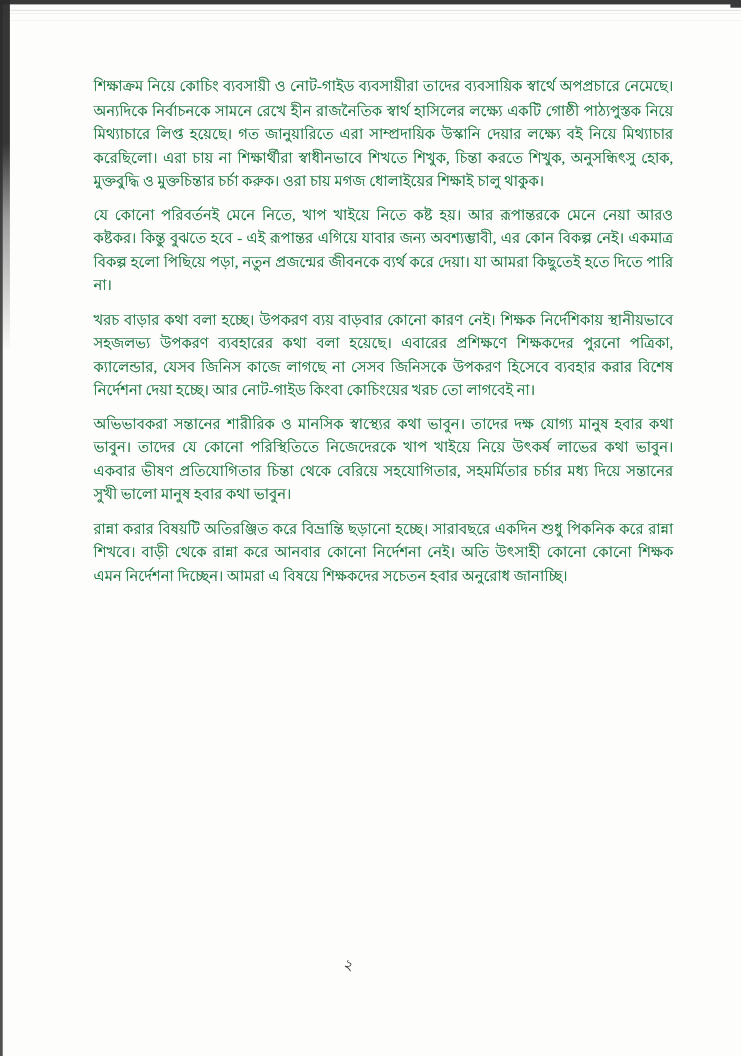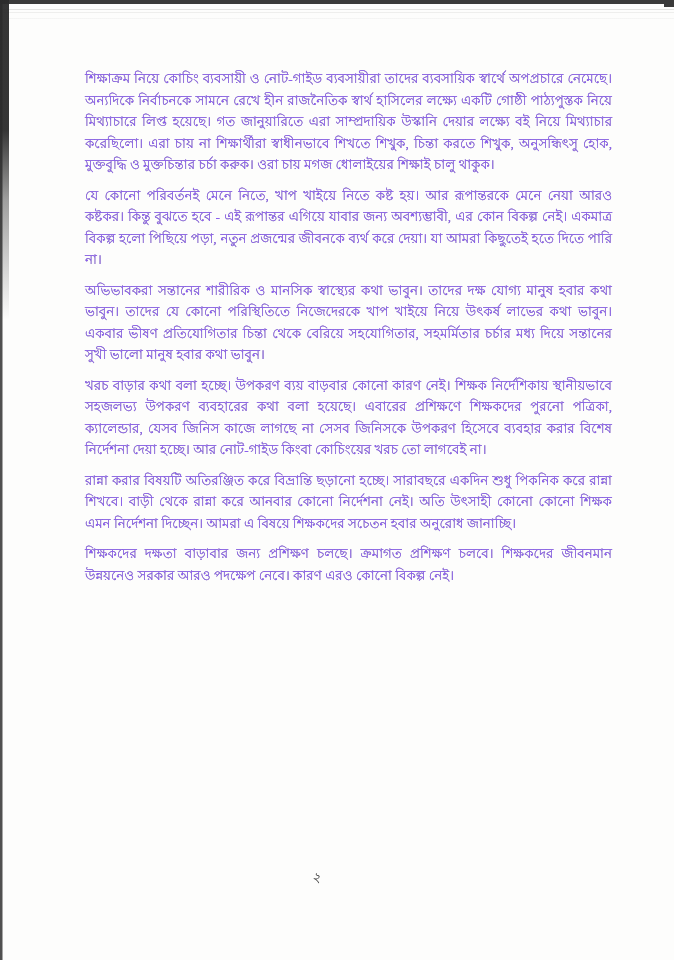--- a/index.html
+++ b/index.html
@@ -49,21 +49,21 @@
     top: 0; right: 0;
     width: 10px;
     height: 7px;
     background: #3a3a3a;
   }
   .page-body {
     position: absolute;
     top: 68px;
     left: 85px;
     right: 62px;
-    color: #8b5cf6;
+    color: #15803d;
   }
   .page-body p {
     margin: 0 0 9px 0;
     font-size: 13.4px;
     line-height: 21.5px;
     text-align: justify;
     text-justify: inter-word;
     
     text-shadow: 0 0 0.4px rgba(44,44,44,0.55);
   }
@@ -97,21 +97,20 @@
 
   <div class="edge-top"></div>
   <div class="edge-top-shadow"></div>
   <div class="scan-streaks"></div>
   <div class="edge-left"></div>
   <div class="edge-corner-tr"></div>
 
   <div class="page-body">
     <p>শিক্ষাক্রম নিয়ে কোচিং ব্যবসায়ী ও নোট-গাইড ব্যবসায়ীরা তাদের ব্যবসায়িক স্বার্থে অপপ্রচারে নেমেছে। অন্যদিকে নির্বাচনকে সামনে রেখে হীন রাজনৈতিক স্বার্থ হাসিলের লক্ষ্যে একটি গোষ্ঠী পাঠ্যপুস্তক নিয়ে মিথ্যাচারে লিপ্ত হয়েছে। গত জানুয়ারিতে এরা সাম্প্রদায়িক উস্কানি দেয়ার লক্ষ্যে বই নিয়ে মিথ্যাচার করেছিলো। এরা চায় না শিক্ষার্থীরা স্বাধীনভাবে শিখতে শিখুক, চিন্তা করতে শিখুক, অনুসন্ধিৎসু হোক, মুক্তবুদ্ধি ও মুক্তচিন্তার চর্চা করুক। ওরা চায় মগজ ধোলাইয়ের শিক্ষাই চালু থাকুক।</p>
     <p>যে কোনো পরিবর্তনই মেনে নিতে, খাপ খাইয়ে নিতে কষ্ট হয়। আর রূপান্তরকে মেনে নেয়া আরও কষ্টকর। কিন্তু বুঝতে হবে - এই রূপান্তর এগিয়ে যাবার জন্য অবশ্যম্ভাবী, এর কোন বিকল্প নেই। একমাত্র বিকল্প হলো পিছিয়ে পড়া, নতুন প্রজন্মের জীবনকে ব্যর্থ করে দেয়া। যা আমরা কিছুতেই হতে দিতে পারি না।</p>
+    <p>খরচ বাড়ার কথা বলা হচ্ছে। উপকরণ ব্যয় বাড়বার কোনো কারণ নেই। শিক্ষক নির্দেশিকায় স্থানীয়ভাবে সহজলভ্য উপকরণ ব্যবহারের কথা বলা হয়েছে। এবারের প্রশিক্ষণে শিক্ষকদের পুরনো পত্রিকা, ক্যালেন্ডার, যেসব জিনিস কাজে লাগছে না সেসব জিনিসকে উপকরণ হিসেবে ব্যবহার করার বিশেষ নির্দেশনা দেয়া হচ্ছে। আর নোট-গাইড কিংবা কোচিংয়ের খরচ তো লাগবেই না।</p>
     <p>অভিভাবকরা সন্তানের শারীরিক ও মানসিক স্বাস্থ্যের কথা ভাবুন। তাদের দক্ষ যোগ্য মানুষ হবার কথা ভাবুন। তাদের যে কোনো পরিস্থিতিতে নিজেদেরকে খাপ খাইয়ে নিয়ে উৎকর্ষ লাভের কথা ভাবুন। একবার ভীষণ প্রতিযোগিতার চিন্তা থেকে বেরিয়ে সহযোগিতার, সহমর্মিতার চর্চার মধ্য দিয়ে সন্তানের সুখী ভালো মানুষ হবার কথা ভাবুন।</p>
-    <p>খরচ বাড়ার কথা বলা হচ্ছে। উপকরণ ব্যয় বাড়বার কোনো কারণ নেই। শিক্ষক নির্দেশিকায় স্থানীয়ভাবে সহজলভ্য উপকরণ ব্যবহারের কথা বলা হয়েছে। এবারের প্রশিক্ষণে শিক্ষকদের পুরনো পত্রিকা, ক্যালেন্ডার, যেসব জিনিস কাজে লাগছে না সেসব জিনিসকে উপকরণ হিসেবে ব্যবহার করার বিশেষ নির্দেশনা দেয়া হচ্ছে। আর নোট-গাইড কিংবা কোচিংয়ের খরচ তো লাগবেই না।</p>
     <p>রান্না করার বিষয়টি অতিরঞ্জিত করে বিভ্রান্তি ছড়ানো হচ্ছে। সারাবছরে একদিন শুধু পিকনিক করে রান্না শিখবে। বাড়ী থেকে রান্না করে আনবার কোনো নির্দেশনা নেই। অতি উৎসাহী কোনো কোনো শিক্ষক এমন নির্দেশনা দিচ্ছেন। আমরা এ বিষয়ে শিক্ষকদের সচেতন হবার অনুরোধ জানাচ্ছি।</p>
-    <p>শিক্ষকদের দক্ষতা বাড়াবার জন্য প্রশিক্ষণ চলছে। ক্রমাগত প্রশিক্ষণ চলবে। শিক্ষকদের জীবনমান উন্নয়নেও সরকার আরও পদক্ষেপ নেবে। কারণ এরও কোনো বিকল্প নেই।</p>
   </div>
 
   <div class="page-number">২</div>
 
 </div>
 
 </body></html>

